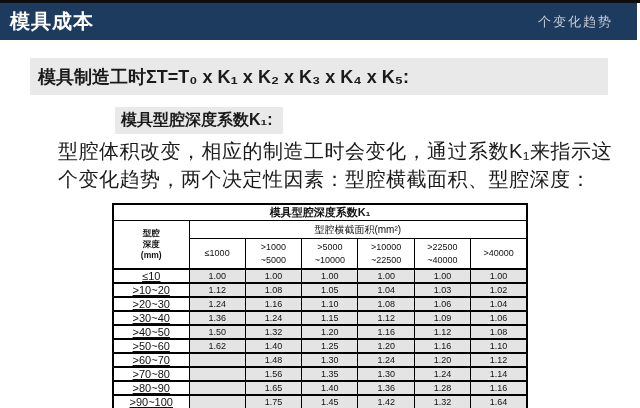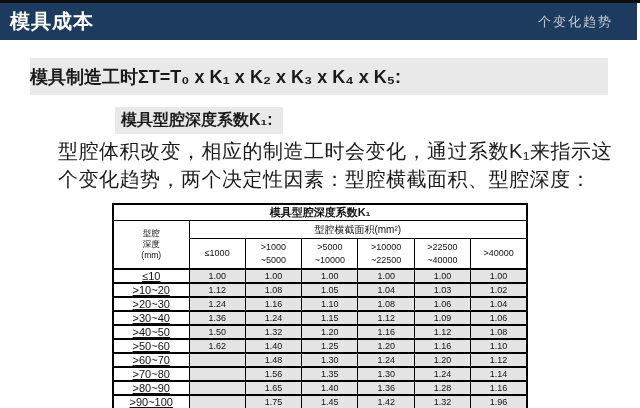--- a/index.html
+++ b/index.html
@@ -28,21 +28,21 @@
     color: #ffffff; font-weight: bold; font-size: 20px; letter-spacing: 1px;
   }
   .header-right {
     color: #c7cdd6; font-size: 13px; letter-spacing: 2px;
   }
   .formula-bar {
     position: absolute; top: 58px; left: 30px;
     width: 578px; height: 37px;
     background: #e9e9e9;
     display: flex; align-items: center;
-    box-sizing: border-box; 
+    box-sizing: border-box; padding-left: 8px;
     font-size: 18px; font-weight: bold; color: #1a1a1a;
   }
   .subheading {
     position: absolute; top: 107px; left: 67px;
     background: #e9e9e9;
     font-size: 16px; font-weight: bold;
     padding: 3px 10px 3px 6px;
     color: #1a1a1a;
     margin-left: 48px;
   }
@@ -66,21 +66,21 @@
   .k1-table td {
     border: 1px solid #000;
     text-align: center;
     vertical-align: middle;
     padding: 0;
     color: #111;
     overflow: hidden;
   }
   .table-title-cell { font-size: 11px; font-weight: bold; height: 14px; }
   .area-group-cell  { font-size: 10px; height: 17px; margin-left: 38px; }
-  .depth-header-cell{ font-size: 8.5px; white-space: pre-line; line-height: 1.3; }
+  .depth-header-cell{ font-size: 8.5px; white-space: pre-line; line-height: 1.3; font-weight: bold; }
   .col-header-cell  { font-size: 9px; white-space: pre-line; height: 29px; line-height: 1.35; }
   .depth-cell { font-size: 11px; height: 12px; background: #ffffff; border-top-width: 2px !important; text-decoration: underline; }
   .value-cell { font-size: 9px; background: #e4e4e4; border-top-width: 2px !important; }
 </style>
 </head>
 <body>
 
 <div class="top-strip"></div>
 
 <div class="slide-header">
@@ -210,17 +210,17 @@
           <td class="value-cell">1.28</td>
           <td class="value-cell">1.16</td>
         </tr>
         <tr>
           <td class="depth-cell">&gt;90~100</td>
           <td class="value-cell"></td>
           <td class="value-cell">1.75</td>
           <td class="value-cell">1.45</td>
           <td class="value-cell">1.42</td>
           <td class="value-cell">1.32</td>
-          <td class="value-cell">1.96</td>
+          <td class="value-cell">1.64</td>
         </tr>
       </tbody>
   </table>
 </div>
 
 </body></html>

